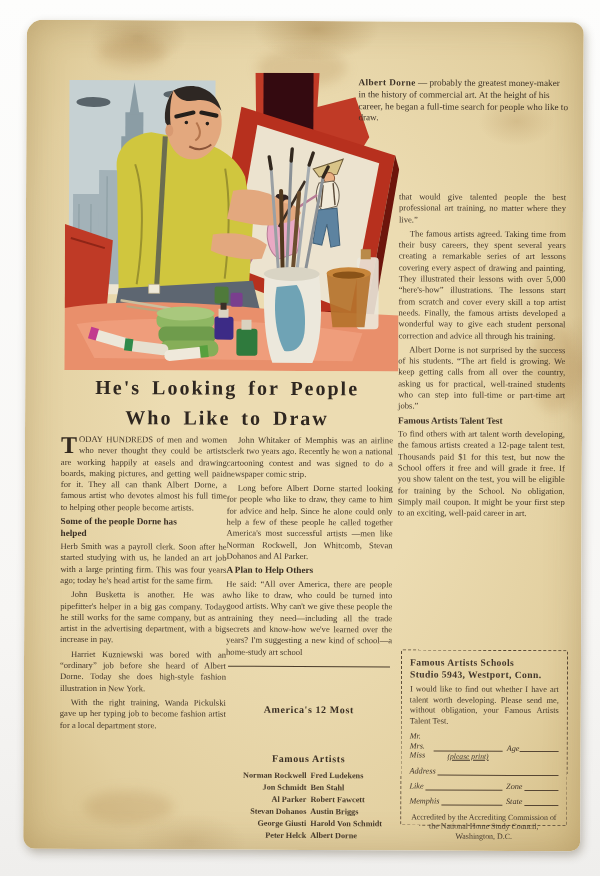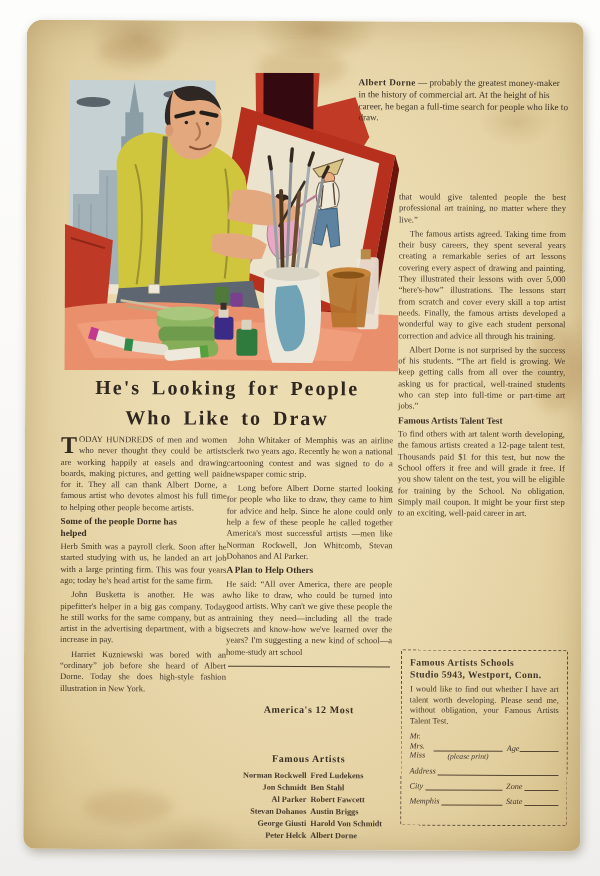--- a/index.html
+++ b/index.html
@@ -52,21 +52,21 @@
   
   .coupon{position:absolute;left:377px;top:628px;width:167px;height:176px;
     border:1.6px dashed #564634;border-radius:2px;padding:6px 8px 8px 8px;box-sizing:border-box;color:#42362a;}
   .coupon .school{font-weight:bold;font-size:9.6px;line-height:12px;letter-spacing:.4px;}
   .coupon .body{font-size:8.4px;line-height:10.6px;text-align:justify;margin-top:4px;}
   .cform{font-style:italic;font-size:8.2px;margin-top:5px;}
   .crow{display:flex;align-items:flex-end;margin-top:6px;justify-content:center;}
   .crow .grow{flex:1;border-bottom:1px solid #564634;height:8px;}
   .namerow{display:flex;margin-top:2px;}
   .namerow .titles{width:24px;line-height:9.5px;}
-  .namerow .mid{flex:1;display:flex;flex-direction:column;justify-content:flex-end;}
+  .namerow .mid{flex:1;display:flex;flex-direction:column;justify-content:flex-end;text-decoration:underline;}
   .namerow .mid .ln{border-bottom:1px solid #564634;height:18px;}
   .namerow .mid .pp{text-align:center;font-size:7.6px;line-height:9px;}
   .namerow .agewrap{width:52px;display:flex;align-items:flex-end;padding-left:4px;}
   .namerow .agewrap .grow{flex:1;border-bottom:1px solid #564634;height:8px;margin-bottom:9px;}
   .namerow .agewrap span.albl{margin-bottom:8px;}
   .lbl{margin-right:2px;}
   .accred{font-style:normal;font-size:7.9px;line-height:9.6px;text-align:center;margin-top:7px;color:#42362a;}
 </style>
 </head>
 <body>
@@ -240,20 +240,21 @@
     <div>Who Like to Draw</div>
   </div>
 
   <div class="col col1">
     <p class="intro" style="text-indent:0;"><span class="dropcap">T</span><span>ODAY HUNDREDS of men and women who never thought they could be artists are working happily at easels and drawing boards, making pictures, and getting well paid for it. They all can thank Albert Dorne, a famous artist who devotes almost his full time to helping other people become artists.</span></p>
     <div class="subhead" style="width:120px;">Some of the people Dorne has helped</div>
     <div class="flow-start">
         <p>Herb Smith was a payroll clerk. Soon after he started studying with us, he landed an art job with a large printing firm. This was four years ago; today he's head artist for the same firm.</p>
         <p>John Busketta is another. He was a pipefitter's helper in a big gas company. Today he still works for the same company, but as an artist in the advertising department, with a big increase in pay.</p>
         <p>Harriet Kuzniewski was bored with an “ordinary” job before she heard of Albert Dorne. Today she does high-style fashion illustration in New York.</p>
+        <p>With the right training, Wanda Pickulski gave up her typing job to become fashion artist for a local department store.</p>
       </div>
   </div>
 
   <div class="col col2">
     <div>
         <p>John Whitaker of Memphis was an airline clerk two years ago. Recently he won a national cartooning contest and was signed to do a newspaper comic strip.</p>
         <p>Long before Albert Dorne started looking for people who like to draw, they came to him for advice and help. Since he alone could only help a few of these people he called together America's most successful artists —men like Norman Rockwell, Jon Whitcomb, Stevan Dohanos and Al Parker.</p>
       </div>
     <div class="subhead">A Plan to Help Others</div>
     <p style="text-indent:0;">He said: “All over America, there are people who like to draw, who could be turned into good artists. Why can't we give these people the training they need—including all the trade secrets and know-how we've learned over the years? I'm suggesting a new kind of school—a home-study art school</p>
@@ -310,27 +311,28 @@
         <div class="agewrap">
           <span class="albl">Age</span>
           <span class="grow"></span>
         </div>
       </div>
       <div class="crow">
         <span class="lbl">Address</span>
         <span class="grow"></span>
       </div>
       <div class="crow">
-        <span class="lbl">City</span>
+        <span class="lbl">Like</span>
         <span class="grow"></span>
         <span class="lbl" style="margin-left:4px;">Zone</span>
         <span class="grow" style="max-width:34px;"></span>
       </div>
       <div class="crow">
         <span class="lbl">Memphis</span>
         <span class="grow"></span>
         <span class="lbl" style="margin-left:4px;">State</span>
         <span class="grow" style="max-width:34px;"></span>
       </div>
+      <div class="accred">Accredited by the Accrediting Commission of the National Home Study Council, Washington, D.C.</div>
     </div>
   </div>
 
 </div>
 
 </body></html>

